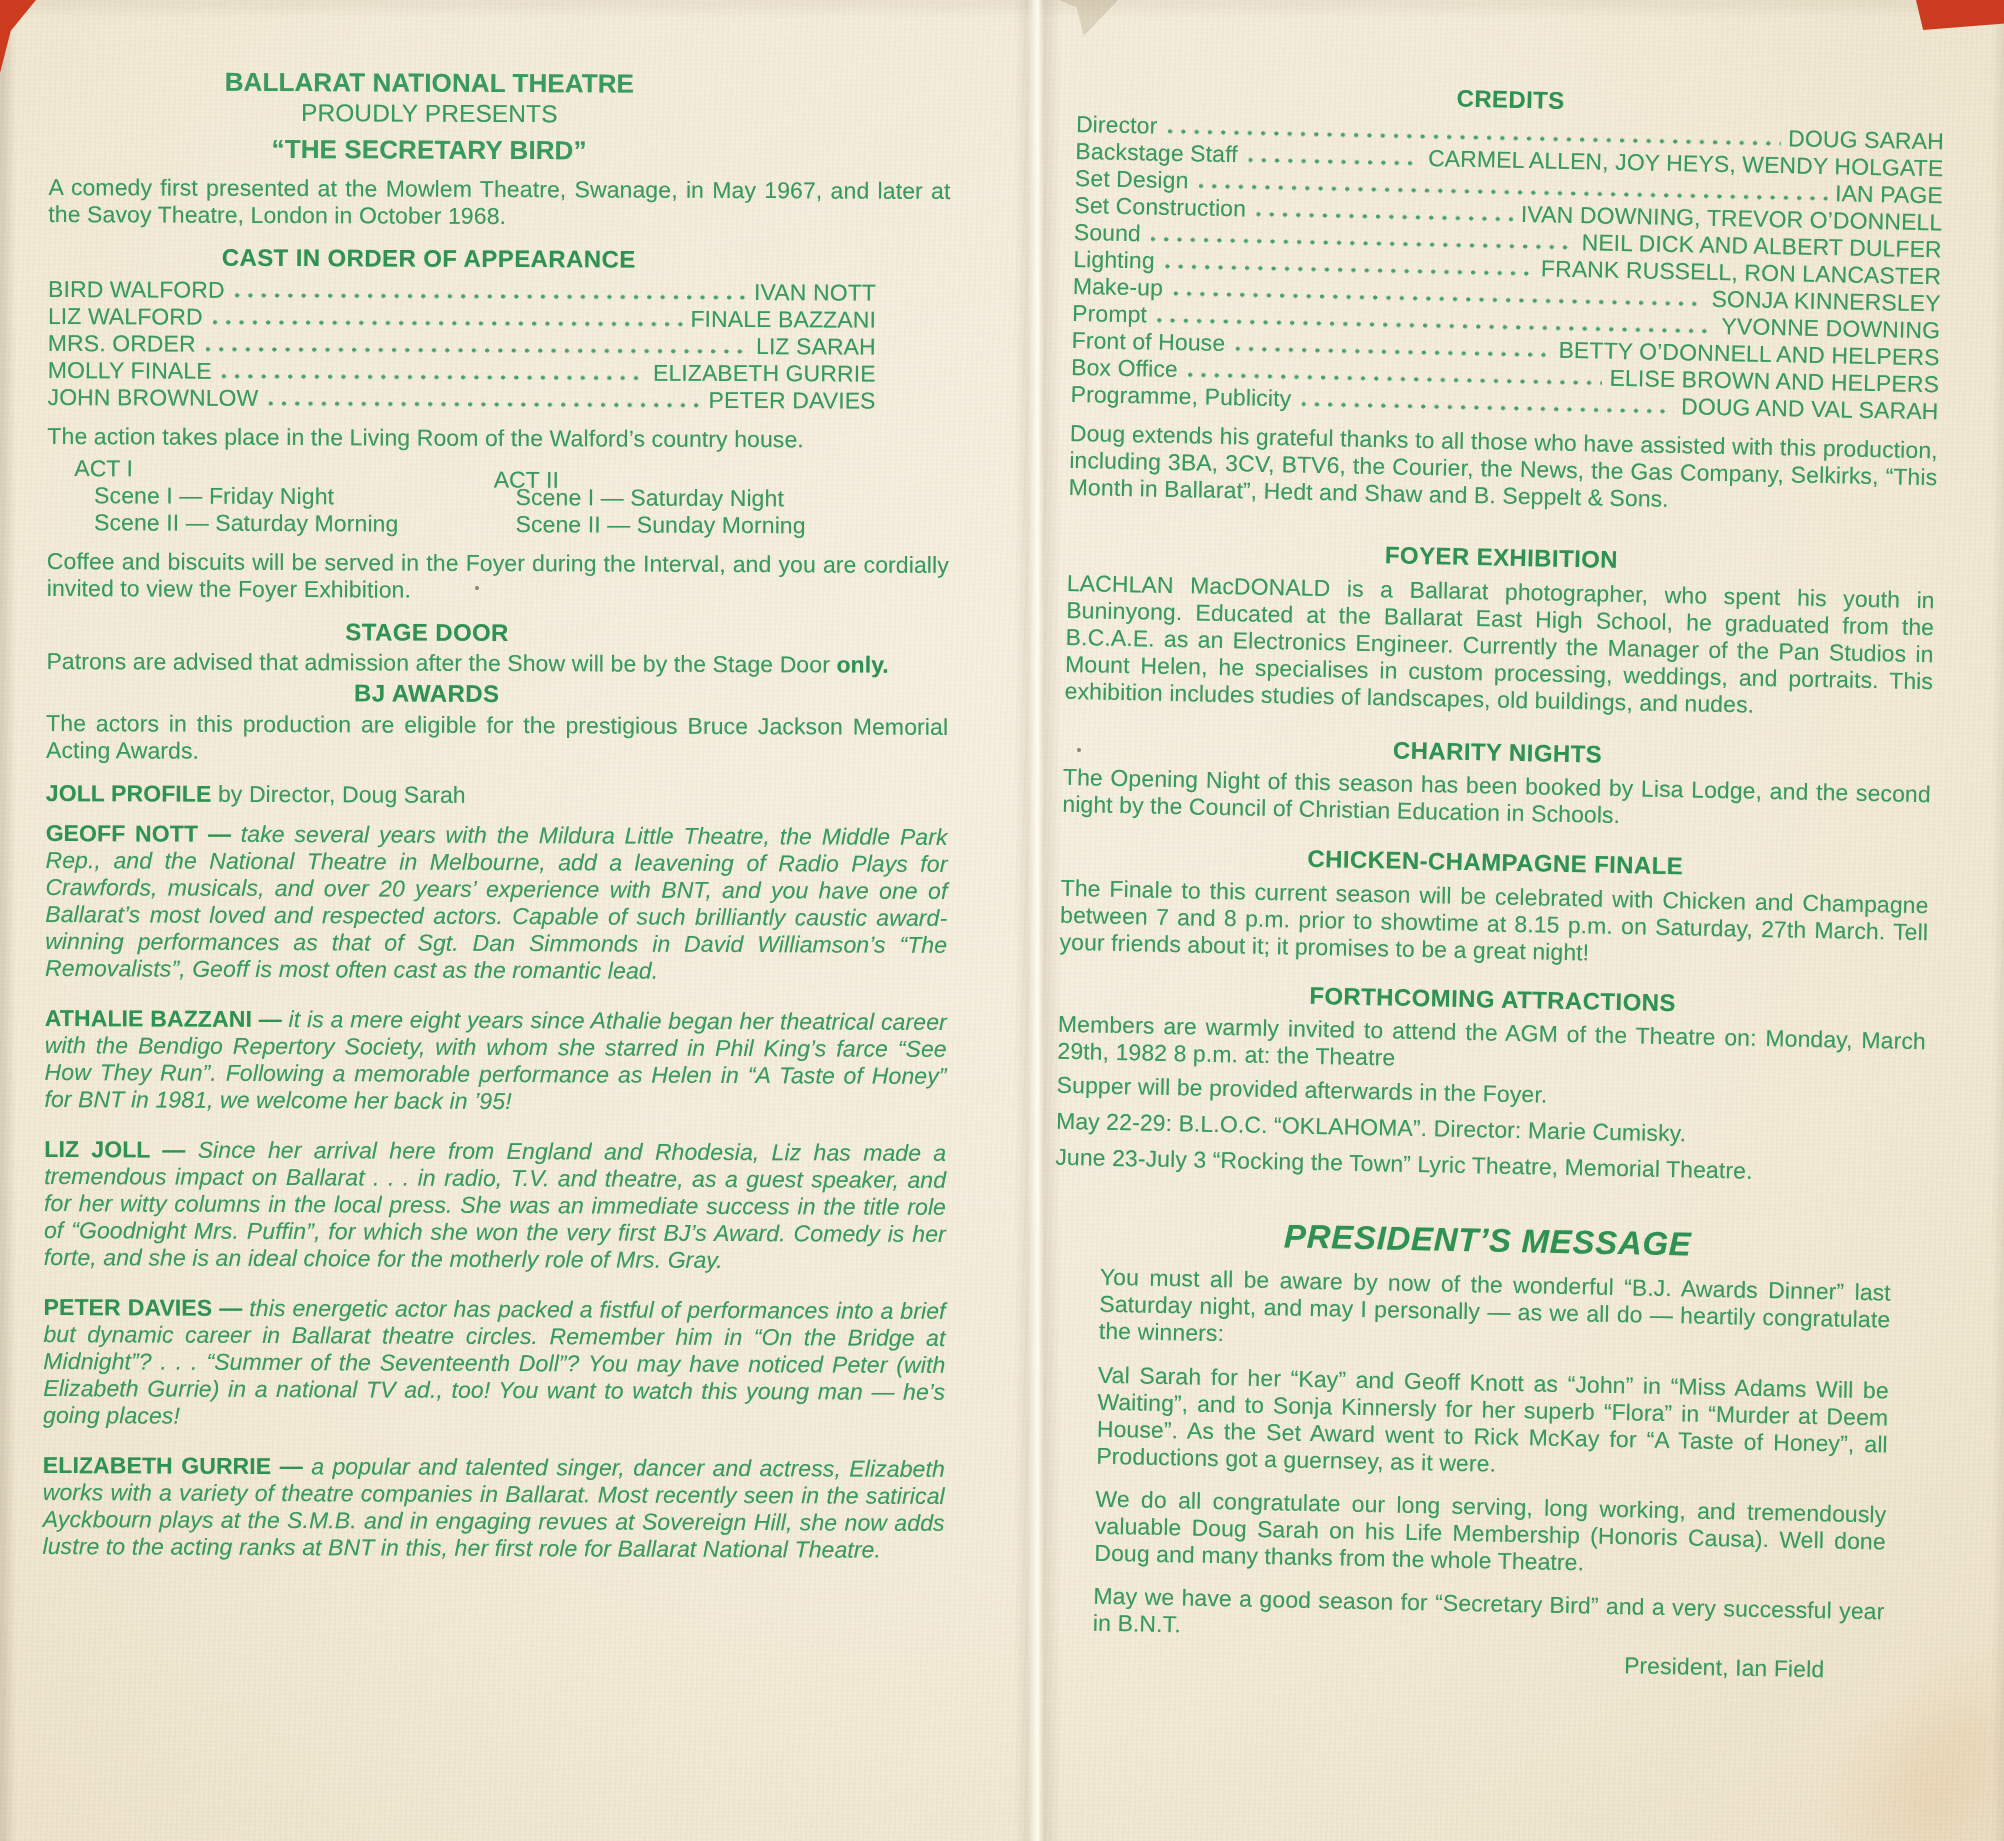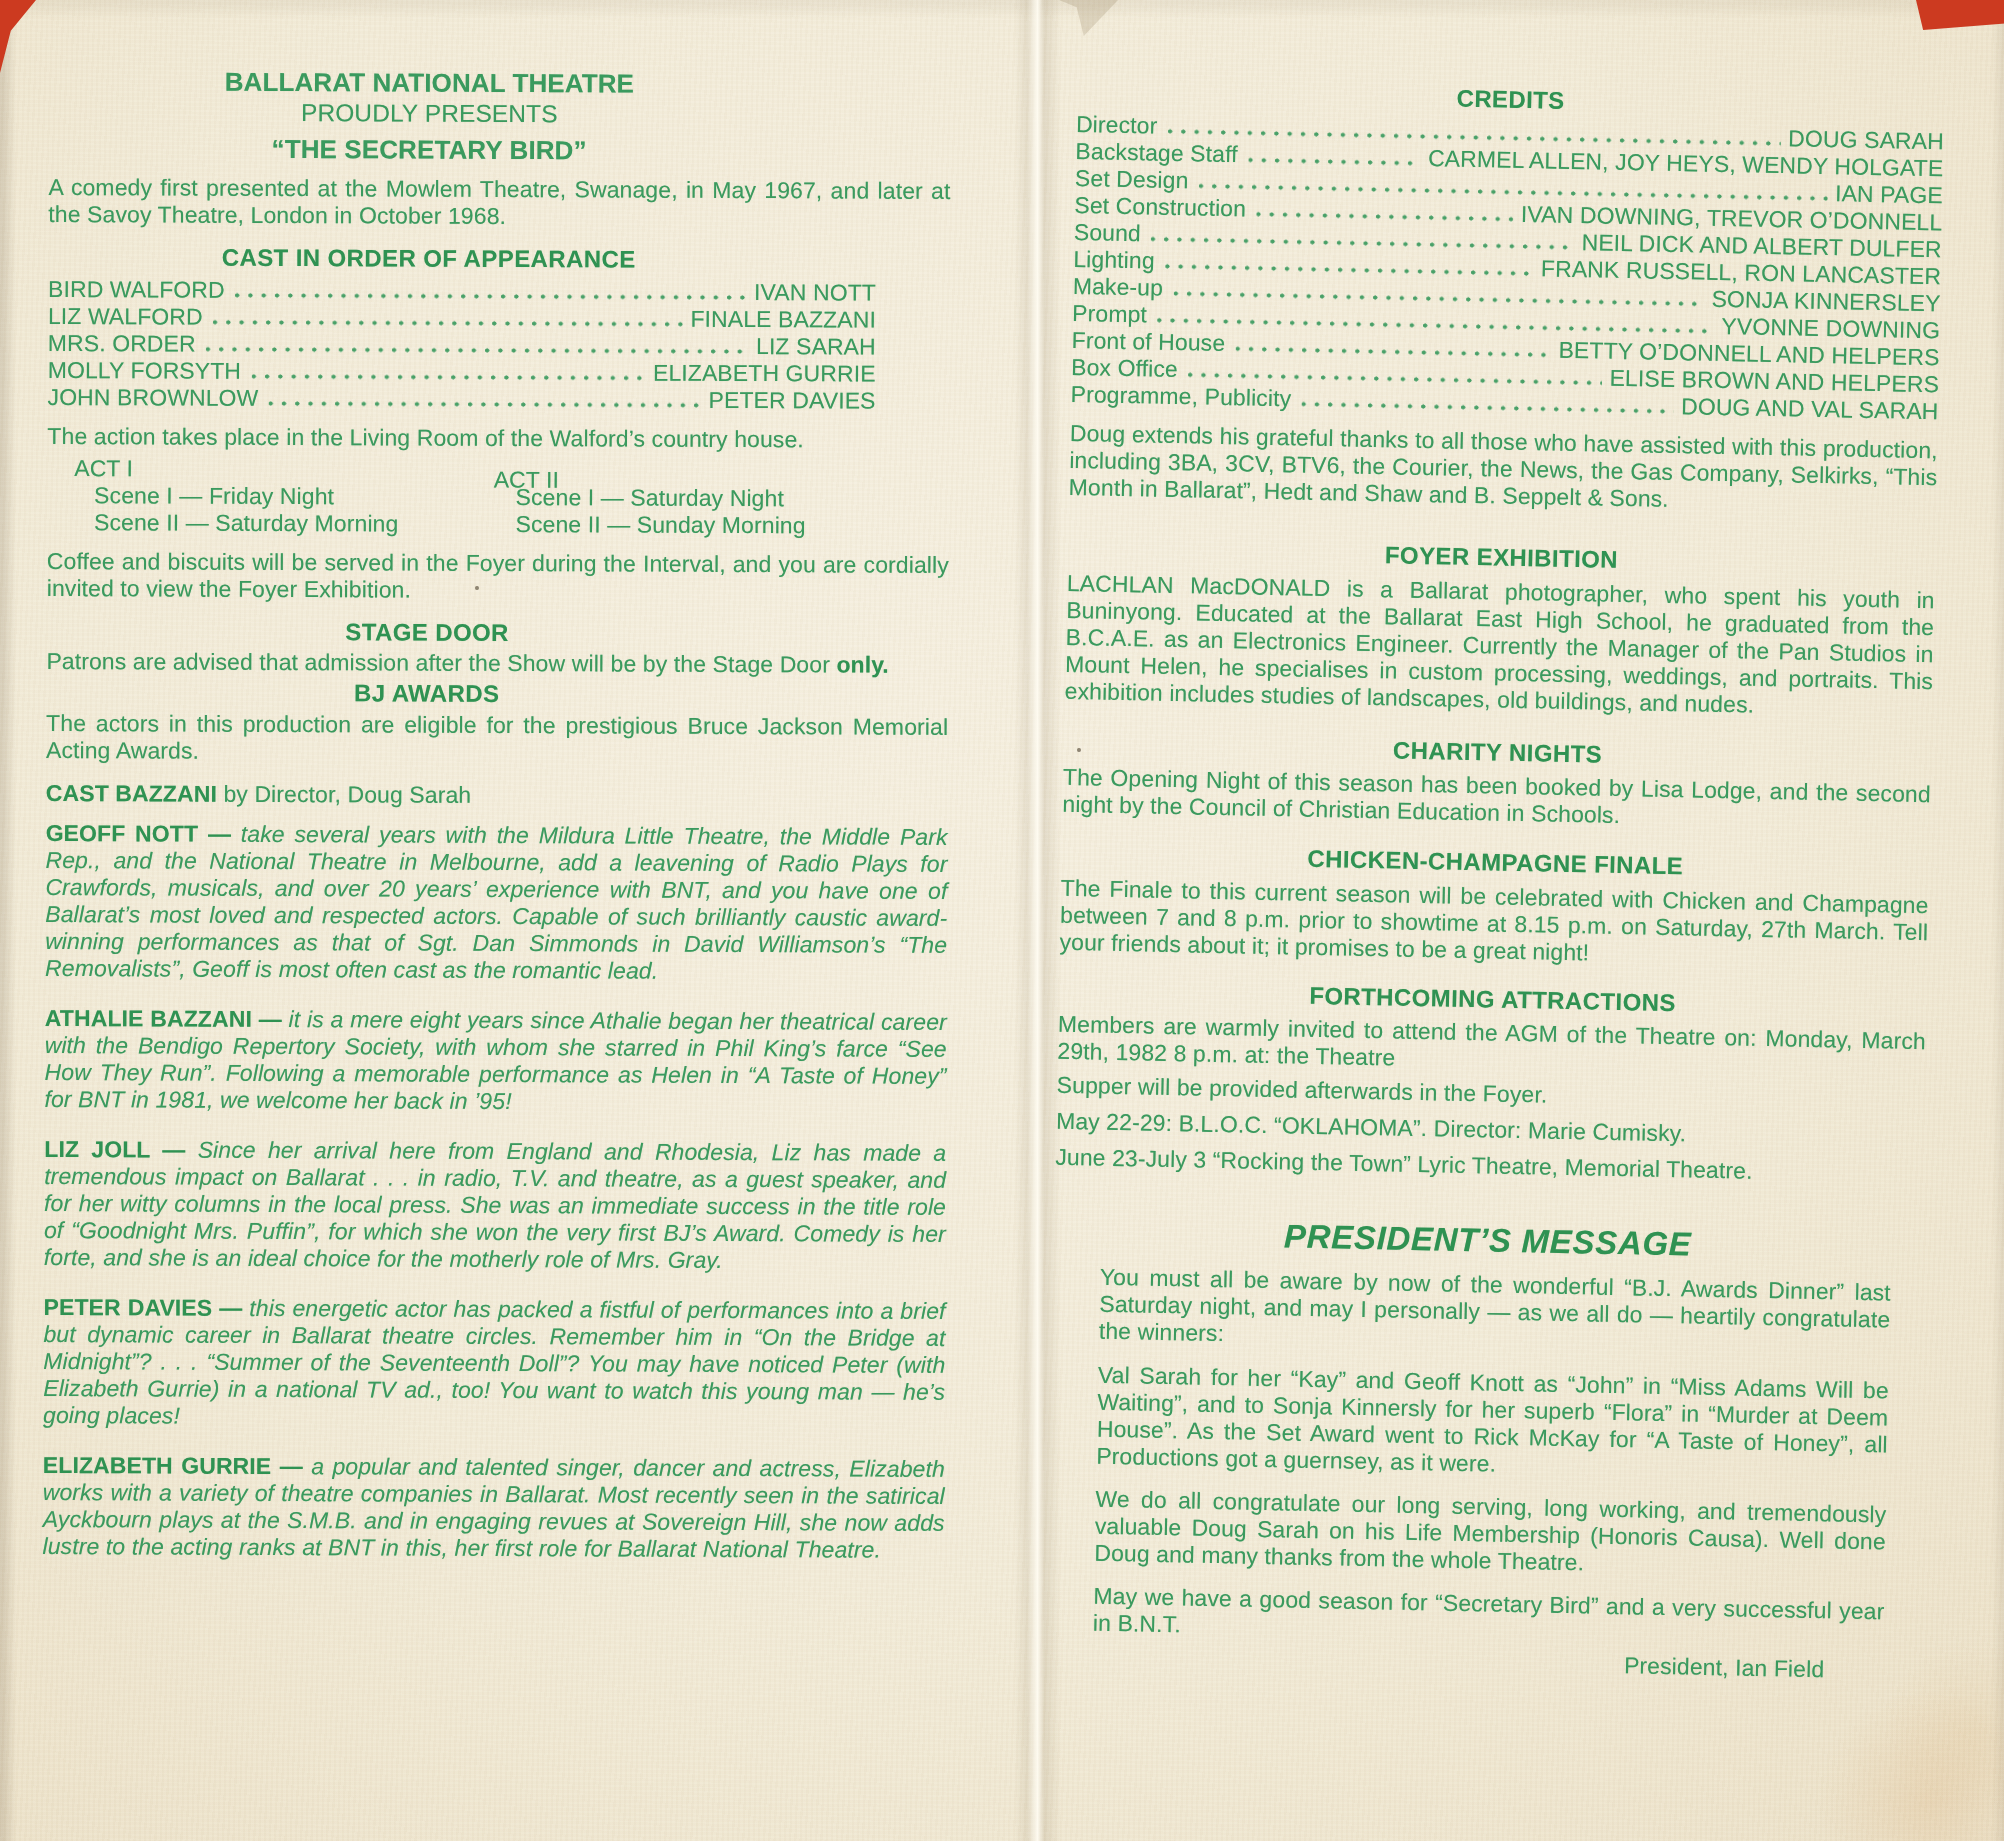--- a/index.html
+++ b/index.html
@@ -131,21 +131,21 @@
       <span class="role">LIZ WALFORD</span>
       <span class="leader"></span>
       <span class="actor">FINALE BAZZANI</span>
     </div>
     <div class="row cast-row">
       <span class="role">MRS. ORDER</span>
       <span class="leader"></span>
       <span class="actor">LIZ SARAH</span>
     </div>
     <div class="row cast-row">
-      <span class="role">MOLLY FORSYTH</span>
+      <span class="role">MOLLY FINALE</span>
       <span class="leader"></span>
       <span class="actor">ELIZABETH GURRIE</span>
     </div>
     <div class="row cast-row">
       <span class="role">JOHN BROWNLOW</span>
       <span class="leader"></span>
       <span class="actor">PETER DAVIES</span>
     </div>
   </div>
 
@@ -161,21 +161,21 @@
   </div>
 
   <p class="para sect">Coffee and biscuits will be served in the Foyer during the Interval, and you are cordially invited to view the Foyer Exhibition.</p>
 
   <div class="hd c-l hgap">STAGE DOOR</div>
   <p class="para"><span>Patrons are advised that admission after the Show will be by the Stage Door </span><b>only.</b></p>
 
   <div class="hd c-l" style="margin-top:3px; margin-bottom:4.4px;">BJ AWARDS</div>
   <p class="para">The actors in this production are eligible for the prestigious Bruce Jackson Memorial Acting Awards.</p>
 
-  <p class="para cast-profile-line"><b>CAST BAZZANI</b><span> by Director, Doug Sarah</span></p>
+  <p class="para cast-profile-line"><b>JOLL PROFILE</b><span> by Director, Doug Sarah</span></p>
 
   <p class="profile"><span class="pname">GEOFF NOTT —</span> <span>take several years with the Mildura Little Theatre, the Middle Park Rep., and the National Theatre in Melbourne, add a leavening of Radio Plays for Crawfords, musicals, and over 20 years’ experience with BNT, and you have one of Ballarat’s most loved and respected actors. Capable of such brilliantly caustic award-winning performances as that of Sgt. Dan Simmonds in David Williamson’s “The Removalists”, Geoff is most often cast as the romantic lead.</span></p>
   <p class="profile"><span class="pname">ATHALIE BAZZANI —</span> <span>it is a mere eight years since Athalie began her theatrical career with the Bendigo Repertory Society, with whom she starred in Phil King’s farce “See How They Run”. Following a memorable performance as Helen in “A Taste of Honey” for BNT in 1981, we welcome her back in ’95!</span></p>
   <p class="profile"><span class="pname">LIZ JOLL —</span> <span>Since her arrival here from England and Rhodesia, Liz has made a tremendous impact on Ballarat . . . in radio, T.V. and theatre, as a guest speaker, and for her witty columns in the local press. She was an immediate success in the title role of “Goodnight Mrs. Puffin”, for which she won the very first BJ’s Award. Comedy is her forte, and she is an ideal choice for the motherly role of Mrs. Gray.</span></p>
   <p class="profile"><span class="pname">PETER DAVIES —</span> <span>this energetic actor has packed a fistful of performances into a brief but dynamic career in Ballarat theatre circles. Remember him in “On the Bridge at Midnight”? . . . “Summer of the Seventeenth Doll”? You may have noticed Peter (with Elizabeth Gurrie) in a national TV ad., too! You want to watch this young man — he’s going places!</span></p>
   <p class="profile"><span class="pname">ELIZABETH GURRIE —</span> <span>a popular and talented singer, dancer and actress, Elizabeth works with a variety of theatre companies in Ballarat. Most recently seen in the satirical Ayckbourn plays at the S.M.B. and in engaging revues at Sovereign Hill, she now adds lustre to the acting ranks at BNT in this, her first role for Ballarat National Theatre.</span></p>
 
 </div>
 
 <div class="page page-right soft">

